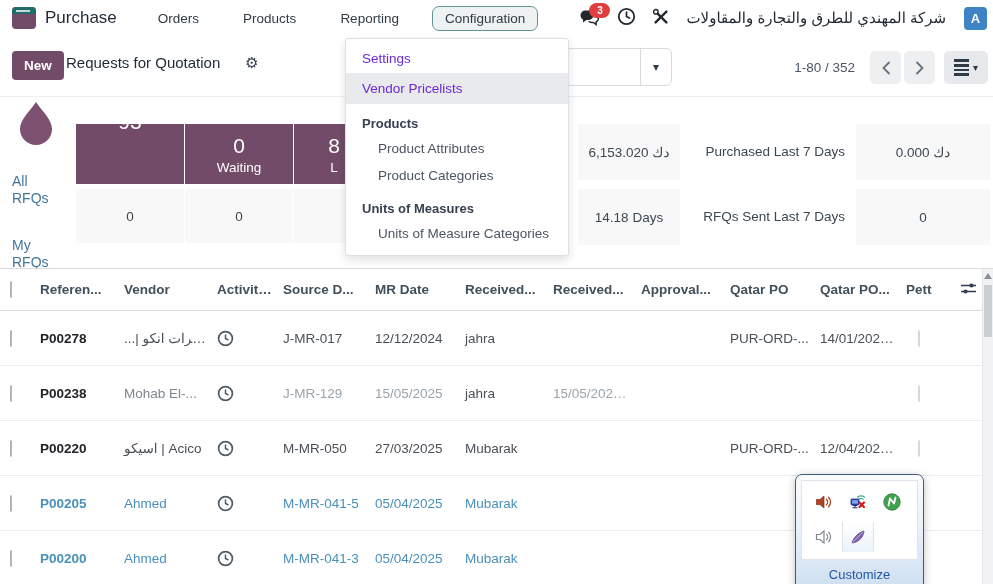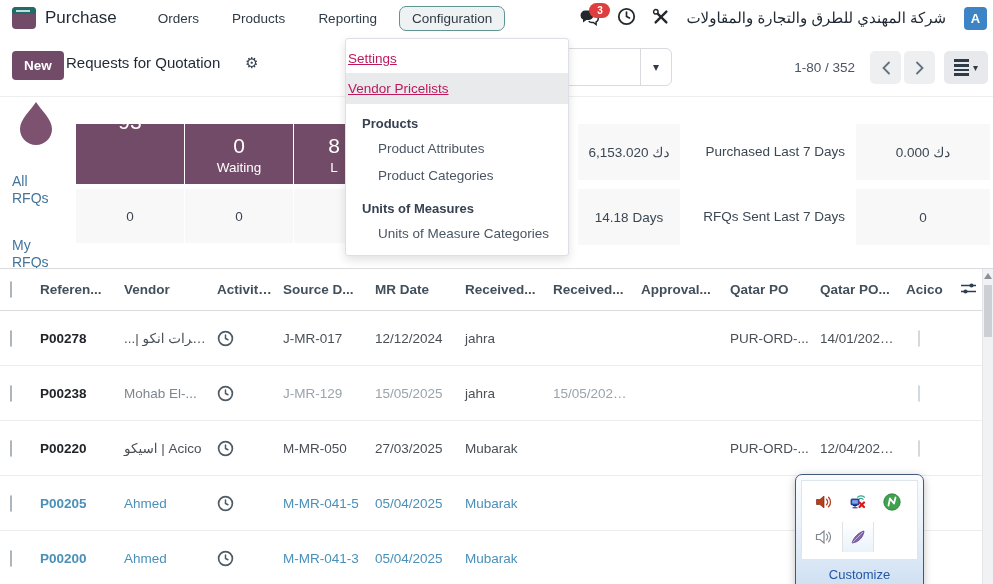--- a/index.html
+++ b/index.html
@@ -5,21 +5,21 @@
   html,body{margin:0;padding:0;background:#fff;}
   .screen{position:relative;width:993px;height:584px;overflow:hidden;background:#fff;
           font-family:"Liberation Sans",sans-serif;color:#374151;font-size:13.5px;}
 
   
   .topbar{position:absolute;left:0;top:0;right:0;height:36px;display:flex;align-items:center;background:#fff;}
   .logo{width:24px;height:22px;border-radius:4px;margin-left:12px;overflow:hidden;background:#714B67;flex:0 0 auto;}
   .logo .band{height:7px;background:#1f6d68;position:relative;}
   .logo .band:after{content:"";position:absolute;left:4px;top:3px;width:14px;height:2px;background:rgba(255,255,255,.75);}
   .app-name{font-size:17px;color:#1f2933;margin-left:9px;}
-  .menu{display:flex;align-items:center;margin-left:20px;gap:1px;}
+  .menu{display:flex;align-items:center;margin-left:20px;gap:12px;}
   .menu-item{padding:5px 11px;color:#2f3b46;cursor:pointer;margin-left:10px;}
   .menu-item.active{border:1px solid #5f9493;border-radius:7px;background:#eef2f2;padding:4px 12px;}
   .systray{margin-left:auto;display:flex;align-items:center;gap:16px;margin-right:6px;}
   .chat-wrap{position:relative;width:22px;height:18px;}
   .badge{position:absolute;top:-6px;right:-9px;min-width:15px;height:15px;border-radius:8px;background:#de3e3e;
          color:#fff;font-size:10px;font-weight:bold;display:flex;align-items:center;justify-content:center;padding:0 3px;}
   .company{color:#222b35;font-size:15px;white-space:nowrap;}
   .avatar{width:23px;height:23px;border-radius:4px;background:#3c84c6;color:#fff;font-weight:bold;font-size:13px;
           display:flex;align-items:center;justify-content:center;margin-left:2px;}
 
@@ -76,21 +76,21 @@
   .colopt{position:absolute;right:16px;top:12px;cursor:pointer;}
 
   
   .vscroll{position:absolute;right:0;top:269px;width:10px;bottom:0;background:#f1f2f3;border-left:1px solid #e3e5e8;}
   .varrow{position:absolute;top:4px;left:1px;width:0;height:0;border-left:4px solid transparent;border-right:4px solid transparent;border-bottom:6px solid #8a8f98;}
   .vthumb{position:absolute;top:16px;left:1px;width:8px;height:52px;background:#ccd0d5;}
 
   
   .dropdown{position:absolute;left:345px;top:38px;width:222px;background:#fff;border:1px solid #dcdfe3;border-radius:3px;
             box-shadow:0 4px 10px rgba(0,0,0,.12);padding:5px 0 8px;z-index:30;}
-  .dd-item{padding:7px 2px;color:#be185d;cursor:pointer;text-decoration:underline;}
+  .dd-item{padding:7px 16px;color:#6d28d9;cursor:pointer;}
   .dd-item.hl{background:#e9eaeb;padding-top:8px;padding-bottom:8px;}
   .dd-section{padding:12px 16px 4px;color:#374151;font-weight:bold;font-size:13px;}
   .dd-sub{padding:6px 18px 6px 32px;color:#4b5563;cursor:pointer;}
 
   
   .tray{position:absolute;left:795px;top:474px;width:127px;height:112px;z-index:40;
         border:1px solid #41597c;border-radius:7px 7px 0 0;
         background:linear-gradient(180deg,#fafcfe 0%,#e9f1fa 45%,#cfe0f2 100%);
         box-shadow:0 2px 8px rgba(0,0,0,.25);}
   .tray-panel{position:absolute;left:5px;top:5px;right:5px;height:78px;background:#fff;border:1px solid #dfe5ec;}
@@ -222,21 +222,21 @@
       <div class="cell">Referen...</div>
       <div class="cell">Vendor</div>
       <div class="cell">Activiti...</div>
       <div class="cell">Source D...</div>
       <div class="cell">MR Date</div>
       <div class="cell">Received...</div>
       <div class="cell">Received...</div>
       <div class="cell">Approval...</div>
       <div class="cell">Qatar PO</div>
       <div class="cell">Qatar PO...</div>
-      <div class="cell">Acico</div>
+      <div class="cell">Pett</div>
       <span class="colopt">
         <svg width="17" height="15" viewBox="0 0 17 15">
             <path d="M1 4.5h15M1 10.5h15" stroke="#2c3e50" stroke-width="1.6"></path>
             <circle cx="11.5" cy="4.5" r="2.1" fill="#2c3e50"></circle>
             <circle cx="5.5" cy="10.5" r="2.1" fill="#2c3e50"></circle>
           </svg>
       </span>
     </div>
 
     <div class="trow tbody-row">

